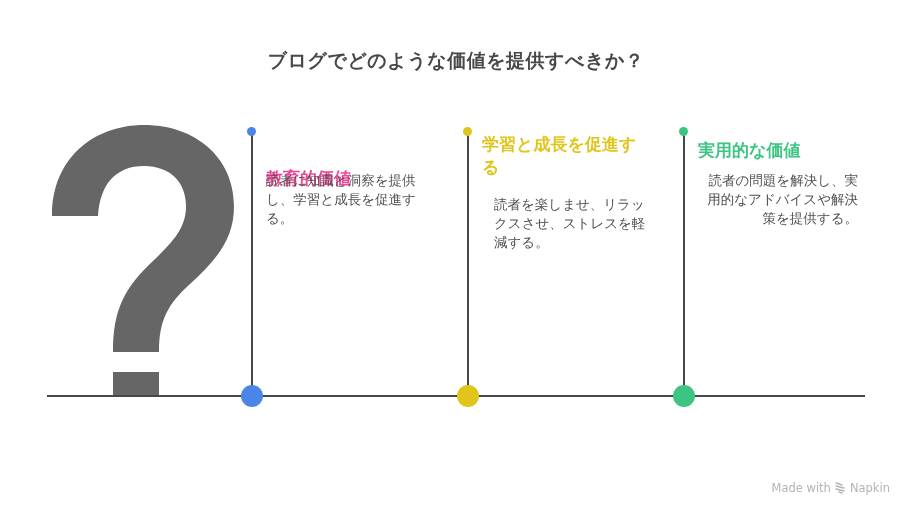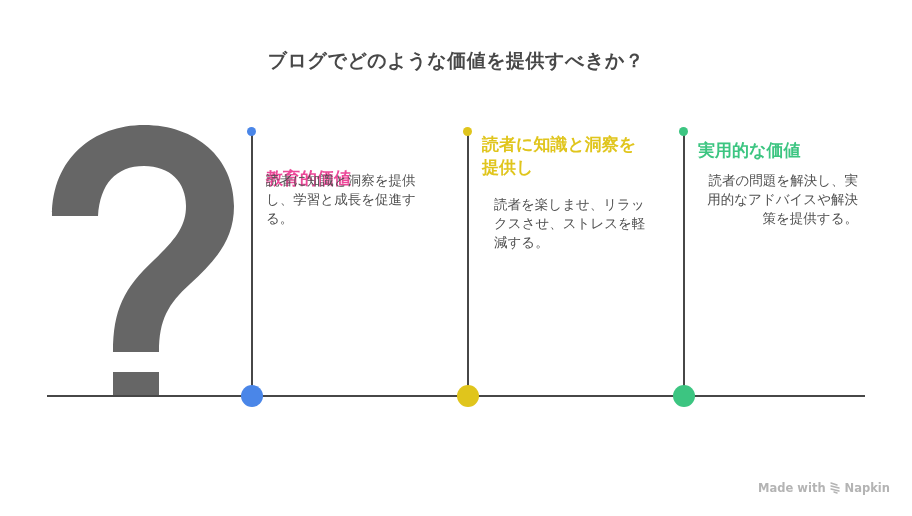--- a/index.html
+++ b/index.html
@@ -71,21 +71,20 @@
     }
     .watermark {
       position: absolute;
       right: 22px;
       top: 481px;
       font-size: 11.5px;
       color: #b4b4b4;
       display: flex;
       align-items: center;
       gap: 4px;
-      font-weight: bold;
     }
     .watermark svg {
       width: 11px;
       height: 12px;
     }
   </style>
 </head>
 <body>
 
 <div class="title">ブログでどのような価値を提供すべきか？</div>
@@ -99,21 +98,21 @@
 
 <div class="stem" style="left:251px; top:132px; height:264px;"></div>
 <div class="top-dot" style="left:247px; top:127px; background:#4a86e8;"></div>
 <div class="bottom-dot" style="left:241px; top:385px; background:#4a86e8;"></div>
 <div class="card-title" style="left:266px; top:133px; width:180px; color:#ec4899;margin-top:34px;">教育的価値</div>
 <div class="card-desc" style="left:266px; top:171px; width:160px;">読者に知識と洞察を提供し、学習と成長を促進する。</div>
 
 <div class="stem" style="left:467px; top:132px; height:264px;"></div>
 <div class="top-dot" style="left:463px; top:127px; background:#e0c51c;"></div>
 <div class="bottom-dot" style="left:457px; top:385px; background:#e0c51c;"></div>
-<div class="card-title" style="left:482px; top:133px; width:165px; color:#e0c51c;">読者に知識と洞察を提供し</div>
+<div class="card-title" style="left:482px; top:133px; width:165px; color:#e0c51c;">学習と成長を促進する</div>
 <div class="card-desc" style="left:494px; top:195px; width:160px;">読者を楽しませ、リラックスさせ、ストレスを軽減する。</div>
 
 <div class="stem" style="left:683px; top:132px; height:264px;"></div>
 <div class="top-dot" style="left:679px; top:127px; background:#3cc581;"></div>
 <div class="bottom-dot" style="left:673px; top:385px; background:#3cc581;"></div>
 <div class="card-title" style="left:698px; top:139px; width:180px; color:#3cc581;">実用的な価値</div>
 <div class="card-desc" style="left:698px; top:171px; width:160px;text-align:right;">読者の問題を解決し、実用的なアドバイスや解決策を提供する。</div>
 
 <div class="watermark">
   <span>Made with</span>

